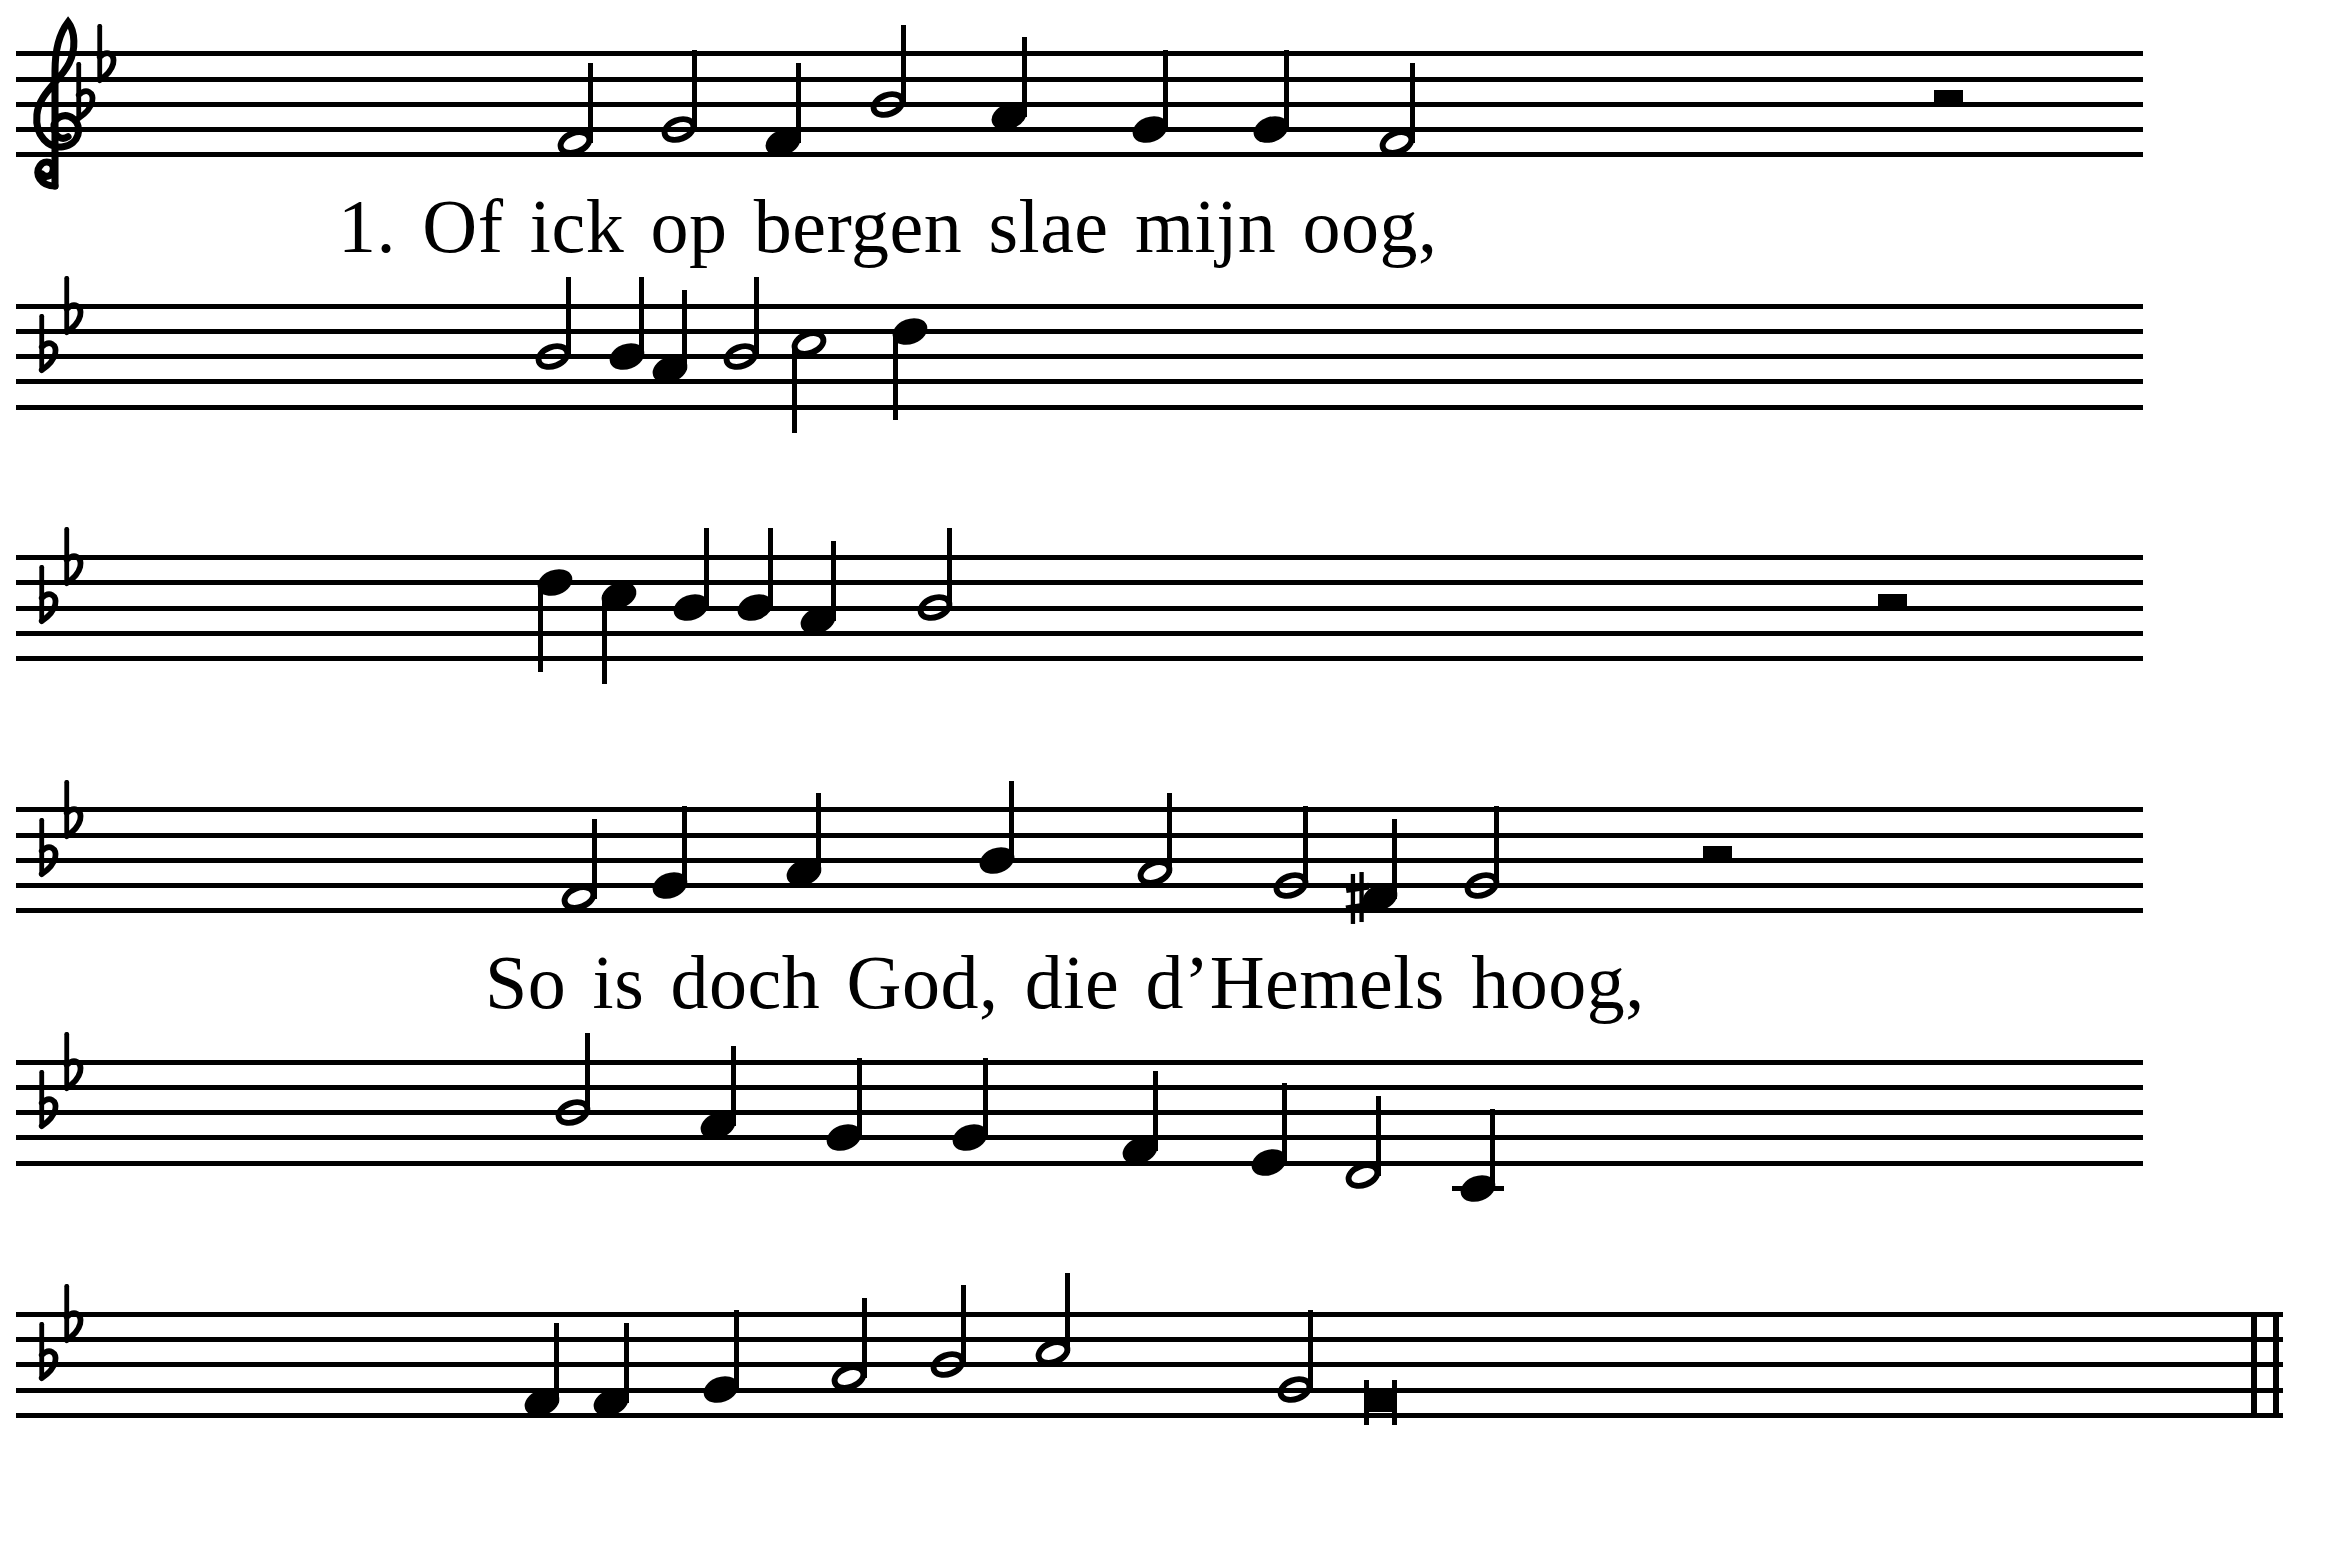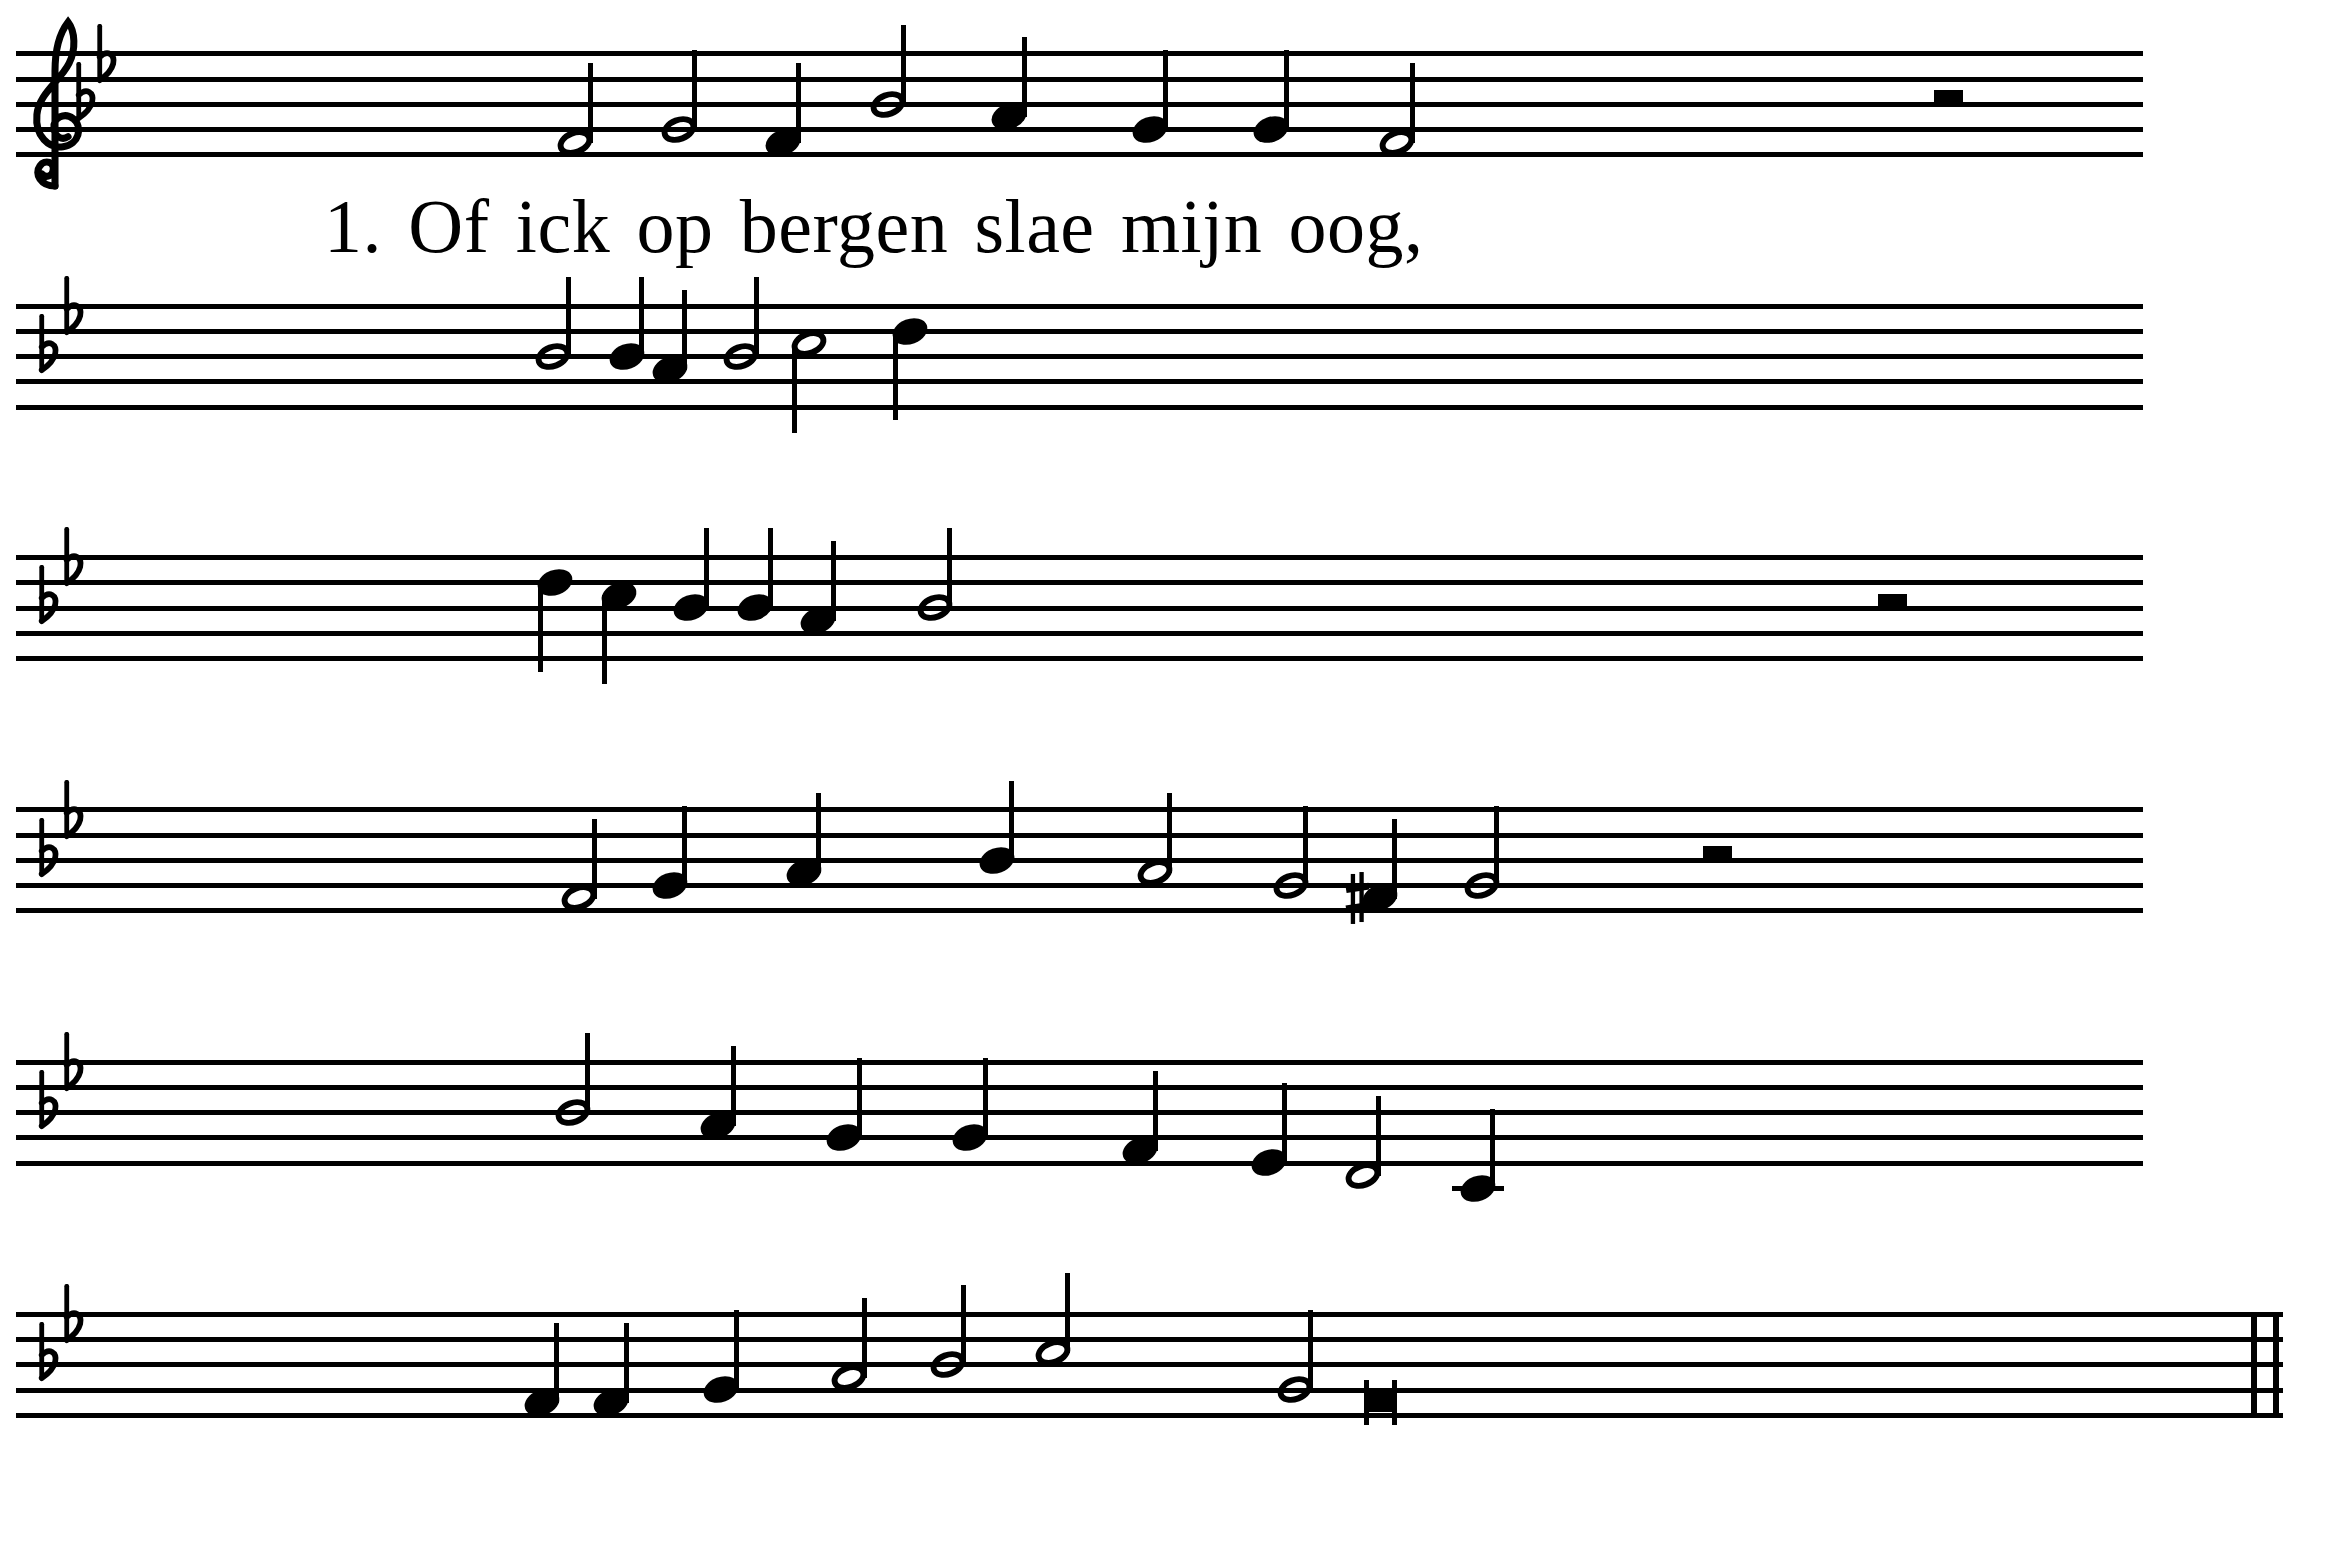--- a/index.html
+++ b/index.html
@@ -54,21 +54,21 @@
     <div class="head open" style="left: 870px; top: 92px; width: 36px; height: 25px; position: absolute;"></div>
     <div class="stem" style="left: 1022px; top: 37px; width: 4.9px; height: 80px; position: absolute;"></div>
     <div class="head filled" style="left: 991px; top: 104px; width: 36px; height: 25px; position: absolute;"></div>
     <div class="stem" style="left: 1163px; top: 50px; width: 4.9px; height: 80px; position: absolute;"></div>
     <div class="head filled" style="left: 1132px; top: 117px; width: 36px; height: 25px; position: absolute;"></div>
     <div class="stem" style="left: 1284px; top: 50px; width: 4.9px; height: 80px; position: absolute;"></div>
     <div class="head filled" style="left: 1253px; top: 117px; width: 36px; height: 25px; position: absolute;"></div>
     <div class="stem" style="left: 1410px; top: 63px; width: 4.9px; height: 80px; position: absolute;"></div>
     <div class="head open" style="left: 1379px; top: 130px; width: 36px; height: 25px; position: absolute;"></div>
     <div class="rest" style="left: 1934px; top: 90px; width: 29px; height: 11.6px; position: absolute;"></div>
-    <div class="lyric" style="left: 324px; top: 183px; position: absolute;">1. Of ick op bergen slae mijn oog,</div>
+    <div class="lyric" style="left: 338px; top: 183px; position: absolute;">1. Of ick op bergen slae mijn oog,</div>
     <div class="sline" style="left: 15.5px; top: 304px; width: 2127px; height: 4.9px; position: absolute;"></div>
     <div class="sline" style="left: 15.5px; top: 329px; width: 2127px; height: 4.9px; position: absolute;"></div>
     <div class="sline" style="left: 15.5px; top: 354px; width: 2127px; height: 4.9px; position: absolute;"></div>
     <div class="sline" style="left: 15.5px; top: 379px; width: 2127px; height: 4.9px; position: absolute;"></div>
     <div class="sline" style="left: 15.5px; top: 405px; width: 2127px; height: 4.9px; position: absolute;"></div>
     <div class="flat" style="left: 35px; top: 314px; position: absolute;"><svg width="25" height="70" viewBox="0 0 26 72" xmlns="http://www.w3.org/2000/svg">
         <g fill="none" stroke="#000" stroke-linecap="round">
           <path d="M7 2 L7 58" stroke-width="5"></path>
           <path d="M7 34 C15 26 23 31 21 41 C19 49 13 54 7 58" stroke-width="6"></path>
         </g>
@@ -156,20 +156,21 @@
           <rect x="15" y="2" width="4.5" height="52"></rect>
           <rect x="1" y="15" width="24" height="7" transform="rotate(-9 13 18.5)"></rect>
           <rect x="1" y="35" width="24" height="7" transform="rotate(-9 13 38.5)"></rect>
         </g>
       </svg></div>
     <div class="stem" style="left: 1392px; top: 819px; width: 4.9px; height: 80px; position: absolute;"></div>
     <div class="head filled" style="left: 1362px; top: 885px; width: 36px; height: 25px; position: absolute;"></div>
     <div class="stem" style="left: 1494px; top: 806px; width: 4.9px; height: 80px; position: absolute;"></div>
     <div class="head open" style="left: 1464px; top: 873px; width: 36px; height: 25px; position: absolute;"></div>
     <div class="rest" style="left: 1703px; top: 846px; width: 29px; height: 11.6px; position: absolute;"></div>
+    <div class="lyric" style="left: 485px; top: 939px; position: absolute;">So is doch God, die d’Hemels hoog,</div>
     <div class="sline" style="left: 15.5px; top: 1060px; width: 2127px; height: 4.9px; position: absolute;"></div>
     <div class="sline" style="left: 15.5px; top: 1085px; width: 2127px; height: 4.9px; position: absolute;"></div>
     <div class="sline" style="left: 15.5px; top: 1110px; width: 2127px; height: 4.9px; position: absolute;"></div>
     <div class="sline" style="left: 15.5px; top: 1135px; width: 2127px; height: 4.9px; position: absolute;"></div>
     <div class="sline" style="left: 15.5px; top: 1161px; width: 2127px; height: 4.9px; position: absolute;"></div>
     <div class="flat" style="left: 35px; top: 1070px; position: absolute;"><svg width="25" height="70" viewBox="0 0 26 72" xmlns="http://www.w3.org/2000/svg">
         <g fill="none" stroke="#000" stroke-linecap="round">
           <path d="M7 2 L7 58" stroke-width="5"></path>
           <path d="M7 34 C15 26 23 31 21 41 C19 49 13 54 7 58" stroke-width="6"></path>
         </g>

